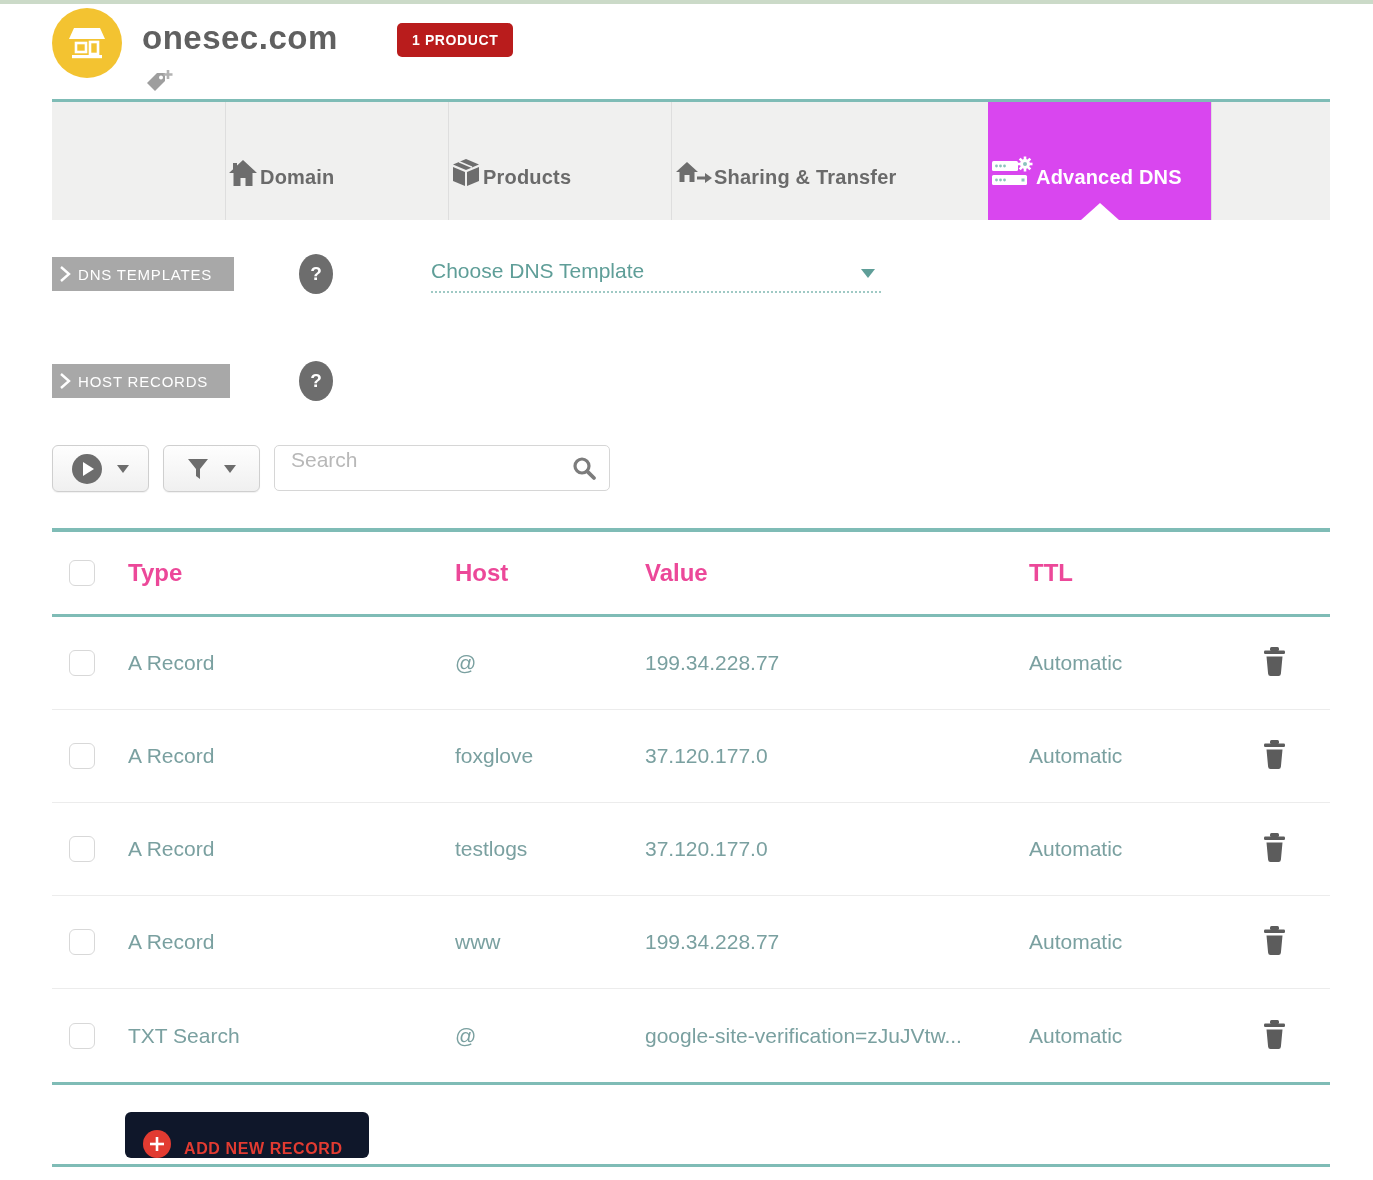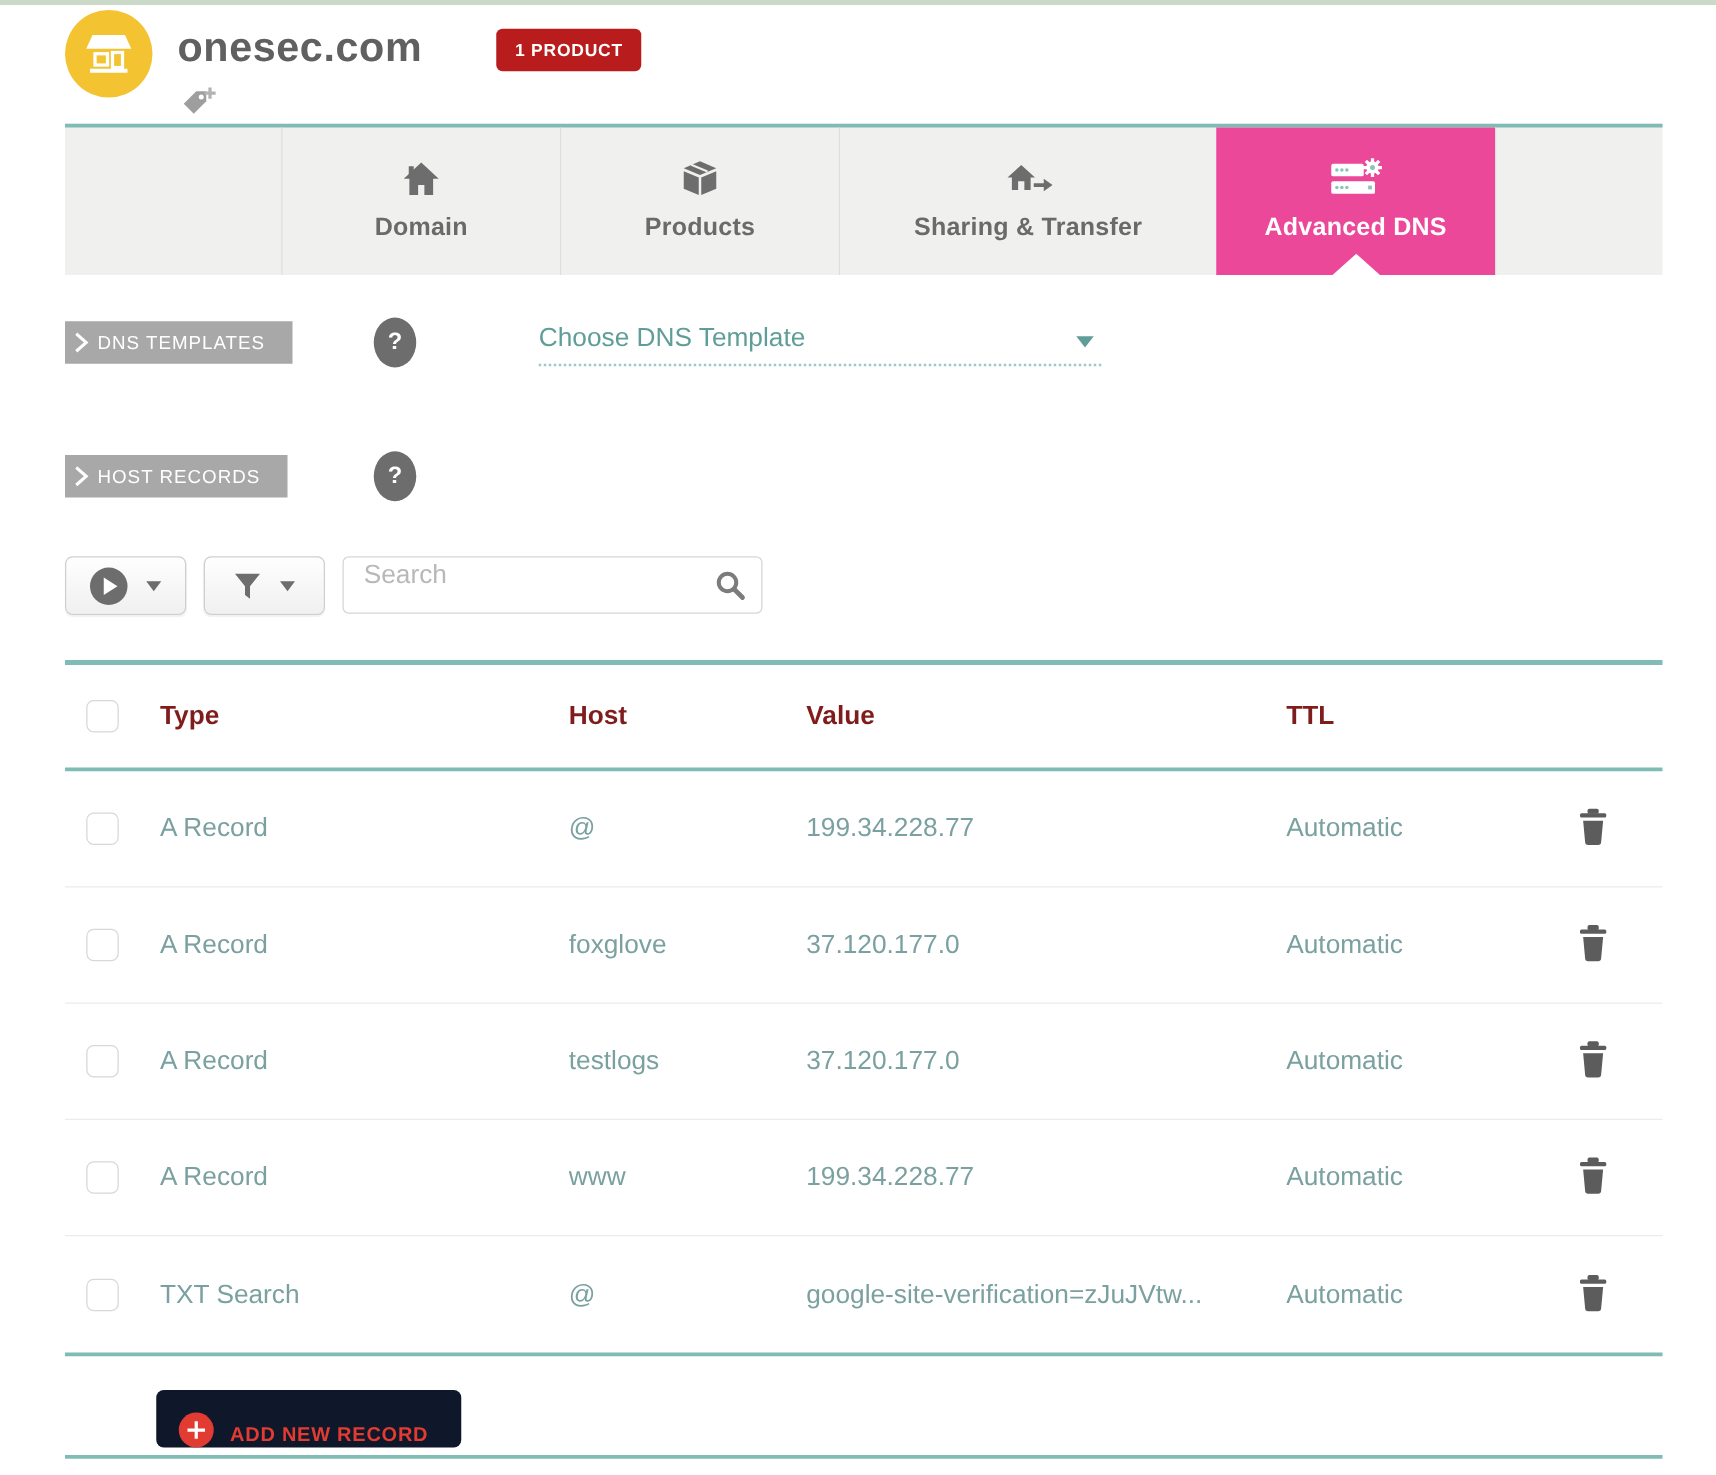--- a/index.html
+++ b/index.html
@@ -16,27 +16,27 @@
   .domain-title { position:absolute; left:142px; top:19px; font-size:33px; font-weight:700;
                   color:#606060; letter-spacing:0.5px; }
   .product-badge { position:absolute; left:397px; top:23px; height:34px; line-height:34px;
                    background:#b91c1c; color:#fff; font-size:14px; font-weight:700;
                    letter-spacing:0.6px; padding:0 15px; border-radius:5px; }
   .tag-add { position:absolute; left:143px; top:68px; width:30px; height:28px; cursor:pointer; }
 
   
   .tabbar { position:absolute; left:52px; top:99px; width:1278px; height:121px;
             background:#f0f0ef; border-top:3px solid #7fbcb6; display:flex; }
-  .tab { position:relative; display:flex; flex-direction:column; align-items:center;
+  .tab { position:relative; display:flex; flex-direction:row; align-items:center;
          padding-top:23px; cursor:pointer; border-left:1px solid #dedede; }
   .tab.spacer { cursor:default; }
   .tab.spacer:first-child { border-left:none; }
   .tab .ticon { height:36px; display:flex; align-items:center; justify-content:center; }
   .tab .tlabel { margin-top:10px; font-size:20px; font-weight:700; color:#6a6a6a; letter-spacing:0.2px; }
-  .tab.active { background:#ec4899; border-left:none; }
+  .tab.active { background:#d946ef; border-left:none;margin-left:15px; }
   .tab.active .tlabel { color:#ffffff; }
   .tab.active::after { content:""; position:absolute; bottom:0; left:50%;
         transform:translateX(-50%); width:0; height:0; z-index:3;
         border-left:19px solid transparent; border-right:19px solid transparent;
         border-bottom:17px solid #ffffff; }
   .w1{width:173px;} .w2{width:223px;} .w3{width:223px;} .w4{width:302px;} .w5{width:223px;} .w6{flex:1;}
 
   
   .ribbon { position:absolute; left:52px; height:34px; background:#a8a8a8; color:#fff;
             font-size:15px; letter-spacing:0.8px; display:flex; align-items:center;
@@ -76,21 +76,21 @@
        padding:0 46px 16px 16px; font-size:21px; color:#ec4899; outline:none;
        font-family:"Liberation Sans", sans-serif; }
   .search-wrap input::placeholder { color:#b8b8b8; }
   .search-wrap svg { position:absolute; right:13px; top:10px; }
 
   
   .table { position:absolute; left:52px; top:528px; width:1278px; }
   .thead { display:grid; grid-template-columns:76px 327px 190px 384px 223px 78px;
            align-items:center; height:89px; border-top:4px solid #7fbcb6;
            border-bottom:3px solid #7fbcb6; }
-  .thead .hcell { font-size:21px; font-weight:700; color:#7f1d1d; }
+  .thead .hcell { font-size:24px; font-weight:700; color:#ec4899; }
   .tbody { border-bottom:3px solid #7fbcb6; }
   .trow { display:grid; grid-template-columns:76px 327px 190px 384px 223px 78px;
           align-items:center; height:93px; border-bottom:1px solid #ececec; }
   .trow:last-child { border-bottom:none; }
   .tcell { font-size:21px; color:#7aa0a0; overflow:hidden; white-space:nowrap;
            text-overflow:ellipsis; padding-right:14px; }
   .cbx-cell { padding-left:17px; }
   .cbx { display:block; width:26px; height:26px; background:#fff; border:1px solid #d8d8d8;
          border-radius:6px; cursor:pointer; }
   .trash-cell { display:flex; justify-content:flex-start; padding-left:8px; }

